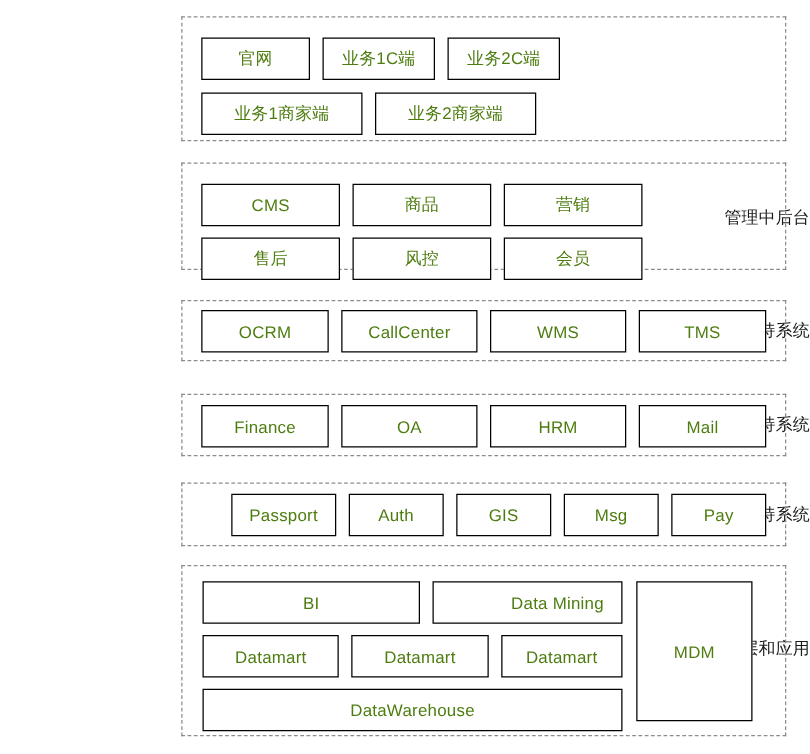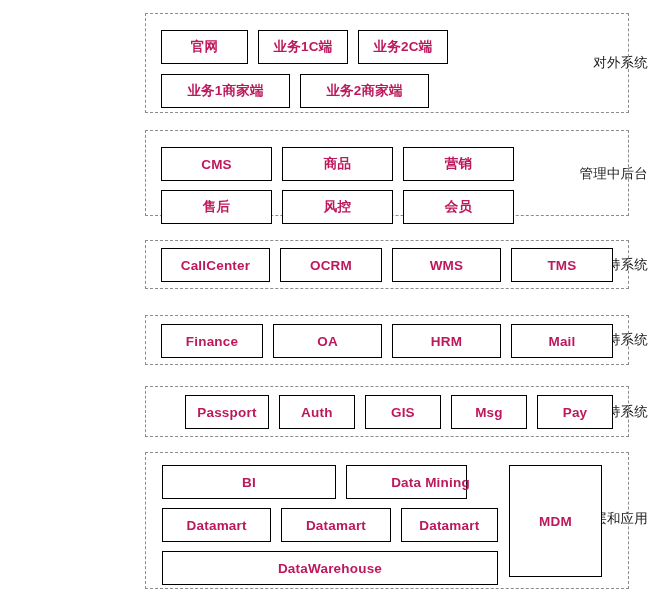--- a/index.html
+++ b/index.html
@@ -48,25 +48,24 @@
     align-items: flex-start;
   }
   .node {
     border: 1.3px solid #000000;
     box-sizing: border-box;
     background: #ffffff;
     display: flex;
     align-items: center;
     justify-content: center;
     font-size: 13.5px;
-    color: #be185d;
+    color: #4d7c0f;
     text-align: left;
     white-space: nowrap;
     letter-spacing: 0.2px;
-    font-weight: bold;
   }
   .h34 { height: 34px; }
   .gap10 { margin-right: 10px; }
   
   #band-1 { left: 145px; top: 13px;  width: 484px; height: 100px; }
   #band-2 { left: 145px; top: 130px; width: 484px; height: 86px; }
   #band-3 { left: 145px; top: 240px; width: 484px; height: 49px; }
   #band-4 { left: 145px; top: 315px; width: 484px; height: 50px; }
   #band-5 { left: 145px; top: 386px; width: 484px; height: 51px; }
   #band-6 { left: 145px; top: 452px; width: 484px; height: 137px; }
@@ -87,21 +86,21 @@
   .w129 { width: 129px; }
   
   .w111 { width: 111px; }
   
   .w104 { width: 104px; }
   
   .w86  { width: 86px; }
   .w78  { width: 78px; }
   
   .w174 { width: 174px; }
-  .w152 { width: 121px; padding-left: 48px; }
+  .w152 { width: 152px; padding-left: 48px; }
   .w98  { width: 98px; }
   .w110 { width: 110px; }
   .w336 { width: 336px; }
 
   #band-6-left {
     position: absolute;
     left: 16px;
     top: 12px;
     width: 336px;
   }
@@ -112,21 +111,20 @@
     width: 93px;
     height: 112px;
   }
   .stack-gap { margin-top: 9px; }
 </style>
 </head>
 <body>
 
 <div id="diagram">
 
-  <div class="row-label" id="label-1">对外系统</div>
   <div class="band" id="band-1">
     <div class="band-inner">
       <div class="boxrow">
         <div class="node h34 w87 gap10">官网</div>
         <div class="node h34 w90 gap10">业务1C端</div>
         <div class="node h34 w90">业务2C端</div>
       </div>
       <div class="boxrow r1-line2">
         <div class="node h34 w129 gap10">业务1商家端</div>
         <div class="node h34 w129">业务2商家端</div>
@@ -147,22 +145,22 @@
         <div class="node h34 w111 gap10">风控</div>
         <div class="node h34 w111">会员</div>
       </div>
     </div>
   </div>
 
   <div class="row-label" id="label-3">业务单元支持系统</div>
   <div class="band" id="band-3">
     <div class="band-inner" style="top:7px;bottom:7px;">
       <div class="boxrow">
+        <div class="node h34 w104 gap10">OCRM</div>
         <div class="node h34 w111 gap10">CallCenter</div>
-        <div class="node h34 w104 gap10">OCRM</div>
         <div class="node h34 w111 gap10">WMS</div>
         <div class="node h34 w104">TMS</div>
       </div>
     </div>
   </div>
 
   <div class="row-label" id="label-4">职能单元支持系统</div>
   <div class="band" id="band-4">
     <div class="band-inner" style="top:8px;bottom:8px;">
       <div class="boxrow">

